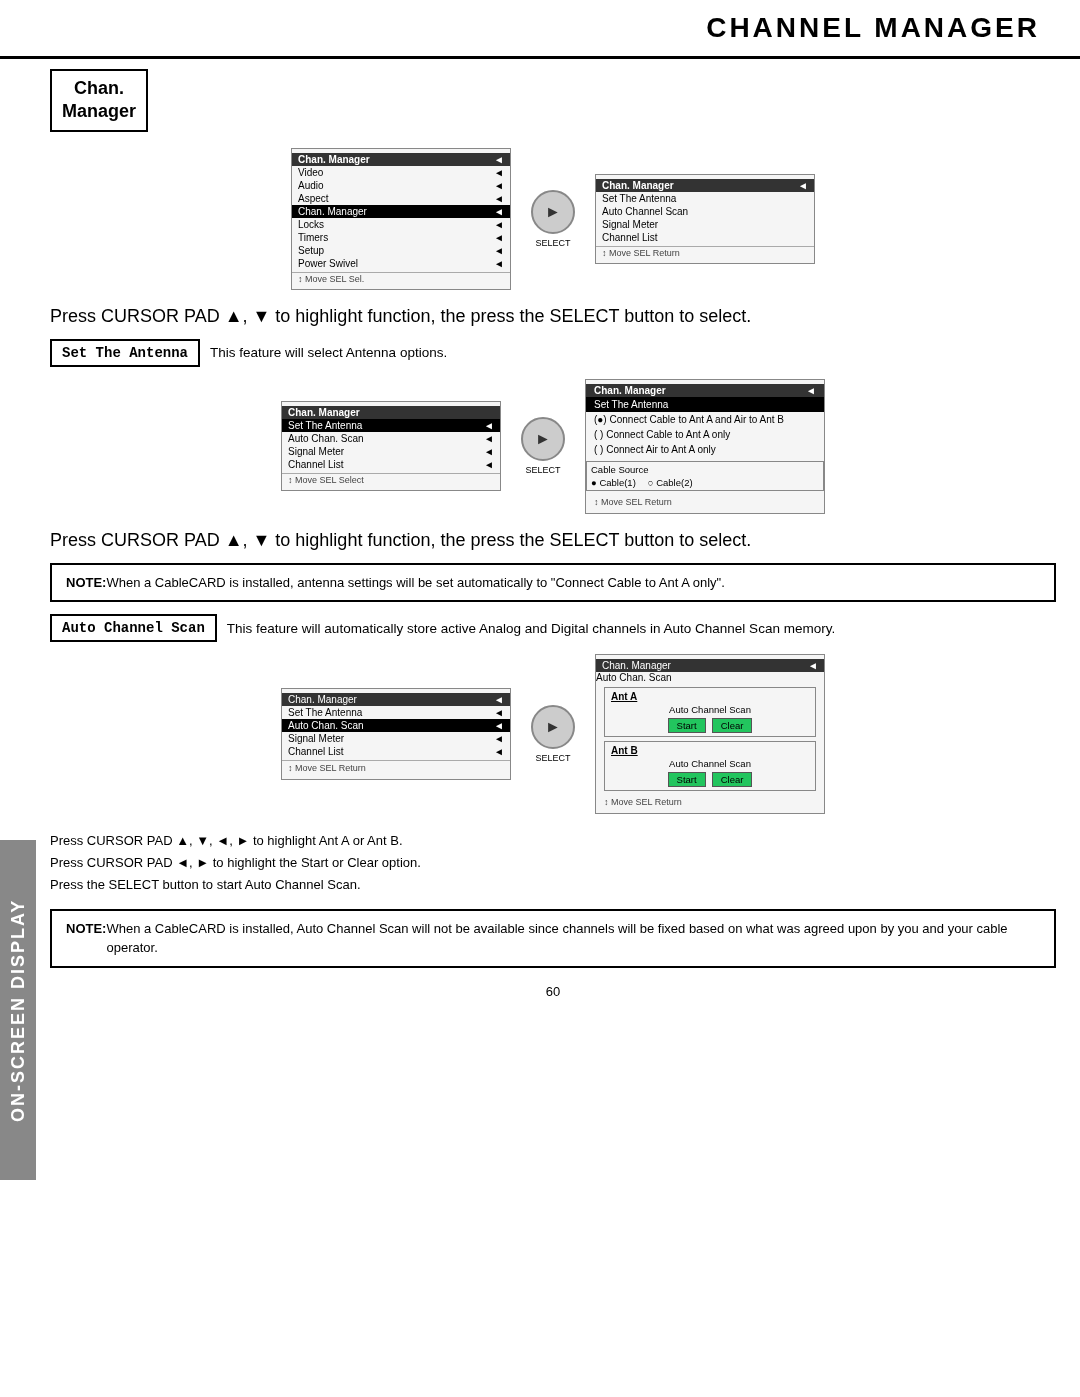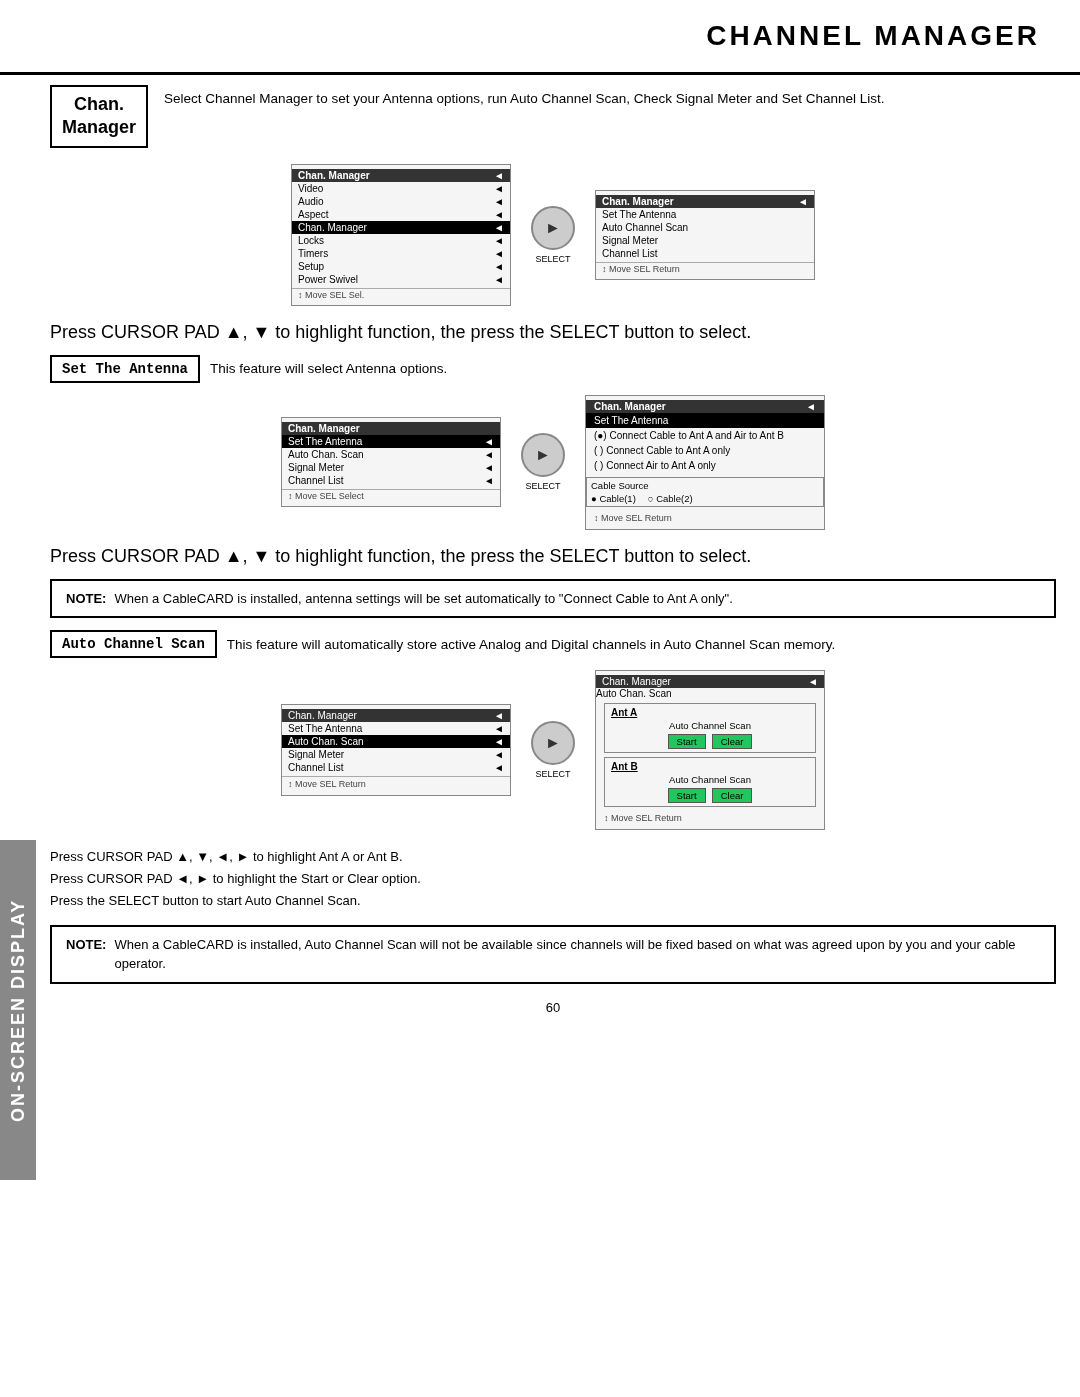--- a/index.html
+++ b/index.html
@@ -9,21 +9,21 @@
       font-family: Arial, sans-serif;
       font-size: 14px;
       background: #fff;
       color: #000;
       position: relative;
     }
 
     
     .page-title-bar {
       border-bottom: 3px solid #000;
-      padding: 20px 40px;
+      padding: 12px 40px;
       text-align: right;
     }
     .page-title {
       font-size: 28px;
       font-weight: bold;
       letter-spacing: 3px;
       text-transform: uppercase;
     }
 
     
@@ -157,21 +157,20 @@
     }
 
     
     .note-box {
       border: 2px solid #000;
       padding: 8px 14px;
       margin: 12px 0;
       font-size: 13px;
       line-height: 1.5;
       display: flex;
-      gap: 8px;
     }
     .note-label {
       font-weight: bold;
       white-space: nowrap;
     }
 
     
     .antenna-menu {
       border: 1px solid #888;
       background: #f5f5f5;
@@ -312,21 +311,20 @@
 <div class="page-title-bar">
   <span class="page-title">CHANNEL MANAGER</span>
 </div>
 
 <div class="sidebar-label">ON-SCREEN DISPLAY</div>
 
 <div class="main-content">
 
   <div class="intro-box">
     <div class="chan-manager-label">Chan.<br>Manager</div>
-    <div class="intro-text">Select Channel Manager to set your Antenna options, run Auto Channel Scan, Check Signal Meter and Set Channel List.</div>
   </div>
 
   <div class="diagrams-row">
 
     <div class="menu-diagram">
       <div class="menu-title">
         <span>Chan. Manager</span>
         <span>◄</span>
       </div>
       <div class="menu-item">

